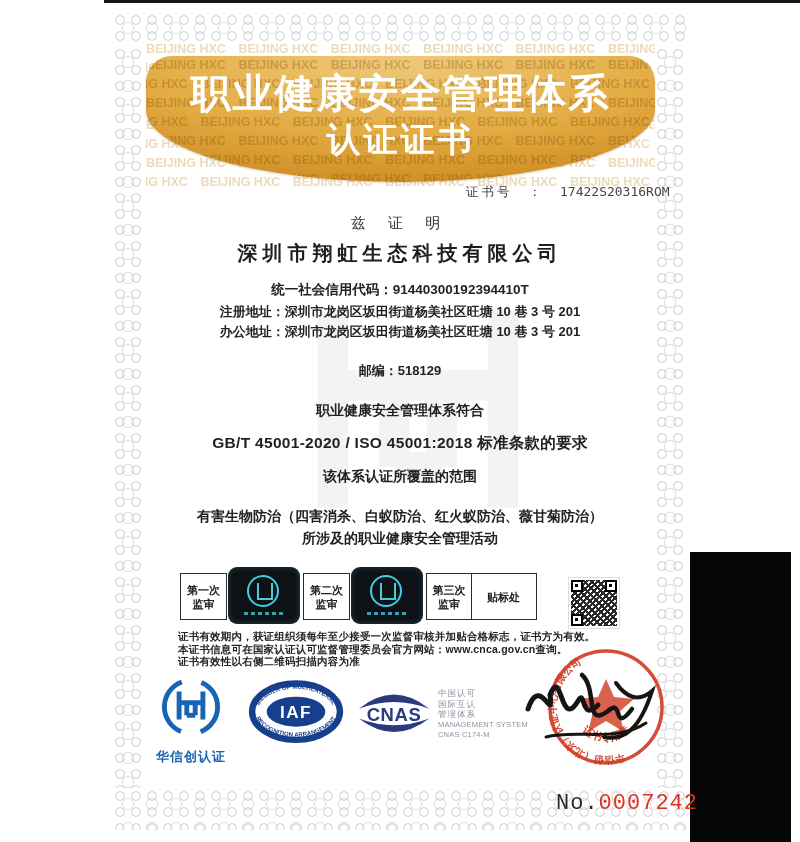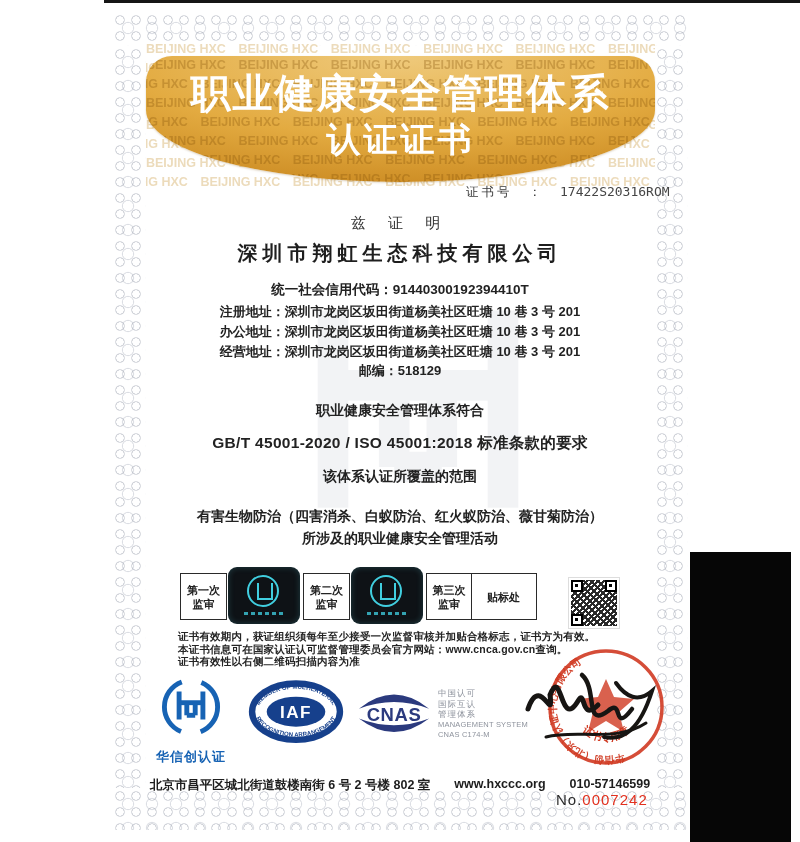--- a/index.html
+++ b/index.html
@@ -97,21 +97,21 @@
   .cnas-block .cjk{font-size:8.5px;letter-spacing:1px;}
   .cnas-block .lat{font-size:7.5px;letter-spacing:.2px;}
   .seal{position:absolute;left:520px;top:645px;width:148px;height:130px;}
 
   .dates{position:absolute;left:163px;top:757px;width:508px;display:flex;justify-content:space-between;
     font-size:12.5px;font-weight:bold;color:#1d1d1d;}
   .footer-line{position:absolute;left:120px;top:777px;width:560px;display:flex;justify-content:center;
     gap:24px;font-size:12.5px;font-weight:bold;color:#1d1d1d;}
 
   .serial{position:absolute;left:556px;top:791px;z-index:5;
-    font-family:Liberation Sans, sans-serif;font-size:15px;letter-spacing:1px;}
+    font-family:Liberation Mono, monospace;font-size:22px;letter-spacing:1px;}
   .serial .pfx{color:#2b2b2b;} .serial .num{color:#e2301e;}
 </style>
 </head>
 <body>
 
 <div class="page">
 
   <div class="scan-top-line"></div>
   <div class="scan-black-bar"></div>
 
@@ -162,21 +162,20 @@
     <span class="lbl">证书号</span>
     <span class="lbl">：</span>
     <span class="val">17422S20316ROM</span>
   </div>
 
   <div class="cline certify">兹 证 明</div>
   <div class="cline company">深圳市翔虹生态科技有限公司</div>
   <div class="cline credit">统一社会信用代码：91440300192394410T</div>
   <div class="cline addr a1">注册地址：深圳市龙岗区坂田街道杨美社区旺塘 10 巷 3 号 201</div>
   <div class="cline addr a2">办公地址：深圳市龙岗区坂田街道杨美社区旺塘 10 巷 3 号 201</div>
-  <div class="cline addr a3">经营地址：深圳市龙岗区坂田街道杨美社区旺塘 10 巷 3 号 201</div>
   <div class="cline postcode">邮编：518129</div>
   <div class="cline compliance">职业健康安全管理体系符合</div>
   <div class="cline standard">GB/T 45001-2020 / ISO 45001:2018 标准条款的要求</div>
   <div class="cline scope-title">该体系认证所覆盖的范围</div>
   <div class="cline scope1">有害生物防治（四害消杀、白蚁防治、红火蚁防治、薇甘菊防治）</div>
   <div class="cline scope2">所涉及的职业健康安全管理活动</div>
 
   <div class="sbox b1">
     <span>第一次</span>
     <span>监审</span>
@@ -281,23 +280,18 @@
     </text>
     <g stroke="#171513" fill="none" stroke-linecap="round">
       <path stroke-width="5" d="M8,64 C20,28 34,80 30,50 C42,20 40,86 58,56 C66,42 60,78 78,60"></path>
       <path stroke-width="4.5" d="M62,30 C78,44 64,84 88,66 C104,52 92,90 112,64"></path>
       <path stroke-width="4" d="M96,38 C106,52 118,58 132,46 C120,84 104,96 84,92"></path>
       <path stroke-width="3" d="M26,92 C56,84 96,98 126,78"></path>
     </g>
   </svg>
 
 
-  <div class="footer-line">
-    <span>北京市昌平区城北街道鼓楼南街 6 号 2 号楼 802 室</span>
-    <span>www.hxccc.org</span>
-    <span>010-57146599</span>
-  </div>
 
   <div class="serial">
     <span class="pfx">No.</span><span class="num">0007242</span>
   </div>
 
 </div>
 
 </body></html>

